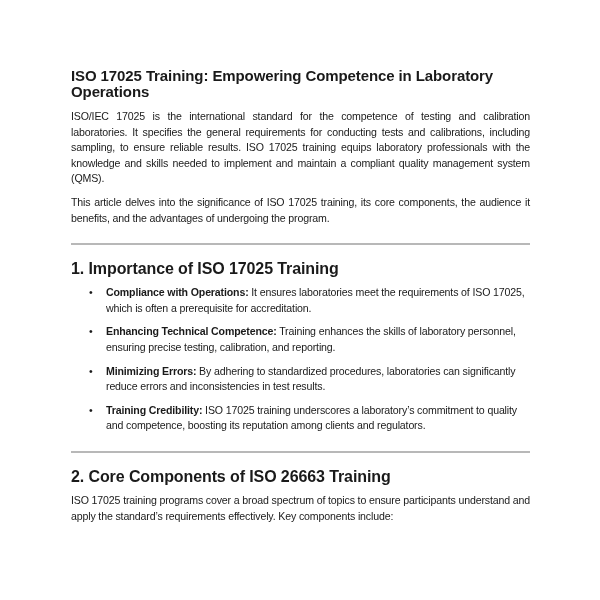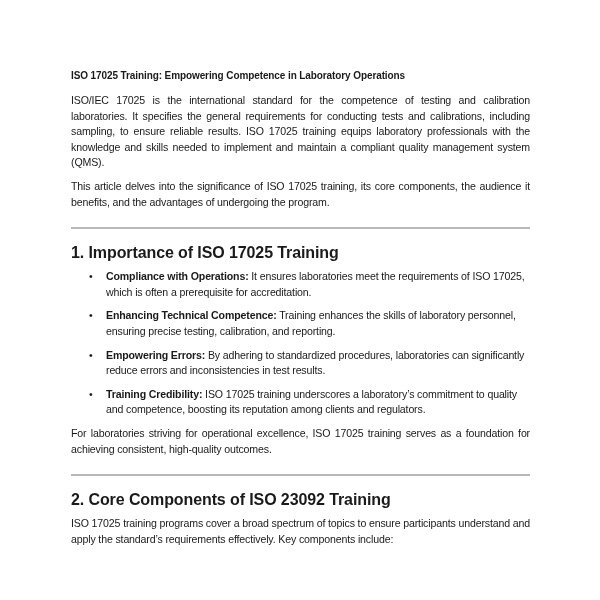--- a/index.html
+++ b/index.html
@@ -15,21 +15,21 @@
       font-family: "Liberation Sans", "DejaVu Sans", sans-serif;
       color: #1a1a1a;
     }
     .page {
       position: absolute;
       left: 71px;
       top: 68px;
       width: 459px;
     }
     .title {
-      font-size: 10px;
+      font-size: 15px;
       font-weight: bold;
       margin: 0 0 9px 0;
       line-height: 16px;
       letter-spacing: -0.1px;
     }
     .para {
       font-size: 10.6px;
       line-height: 15.6px;
       margin: 0 0 8px 0;
       text-align: justify;
@@ -87,27 +87,26 @@
     <li>
       <span class="bullet">•</span>
       <b>Compliance with Operations:</b><span> It ensures laboratories meet the requirements of ISO 17025, which is often a prerequisite for accreditation.</span>
     </li>
     <li>
       <span class="bullet">•</span>
       <b>Enhancing Technical Competence:</b><span> Training enhances the skills of laboratory personnel, ensuring precise testing, calibration, and reporting.</span>
     </li>
     <li>
       <span class="bullet">•</span>
-      <b>Empowering Errors:</b><span> By adhering to standardized procedures, laboratories can significantly reduce errors and inconsistencies in test results.</span>
+      <b>Minimizing Errors:</b><span> By adhering to standardized procedures, laboratories can significantly reduce errors and inconsistencies in test results.</span>
     </li>
     <li>
       <span class="bullet">•</span>
       <b>Training Credibility:</b><span> ISO 17025 training underscores a laboratory’s commitment to quality and competence, boosting its reputation among clients and regulators.</span>
     </li>
   </ul>
 
-  <p class="para">For laboratories striving for operational excellence, ISO 17025 training serves as a foundation for achieving consistent, high-quality outcomes.</p>
 
   <hr class="divider">
 
-  <div class="h2">2. Core Components of ISO 23092 Training</div>
+  <div class="h2">2. Core Components of ISO 26663 Training</div>
   <p class="para">ISO 17025 training programs cover a broad spectrum of topics to ensure participants understand and apply the standard’s requirements effectively. Key components include:</p>
 </div>
 
 </body></html>

